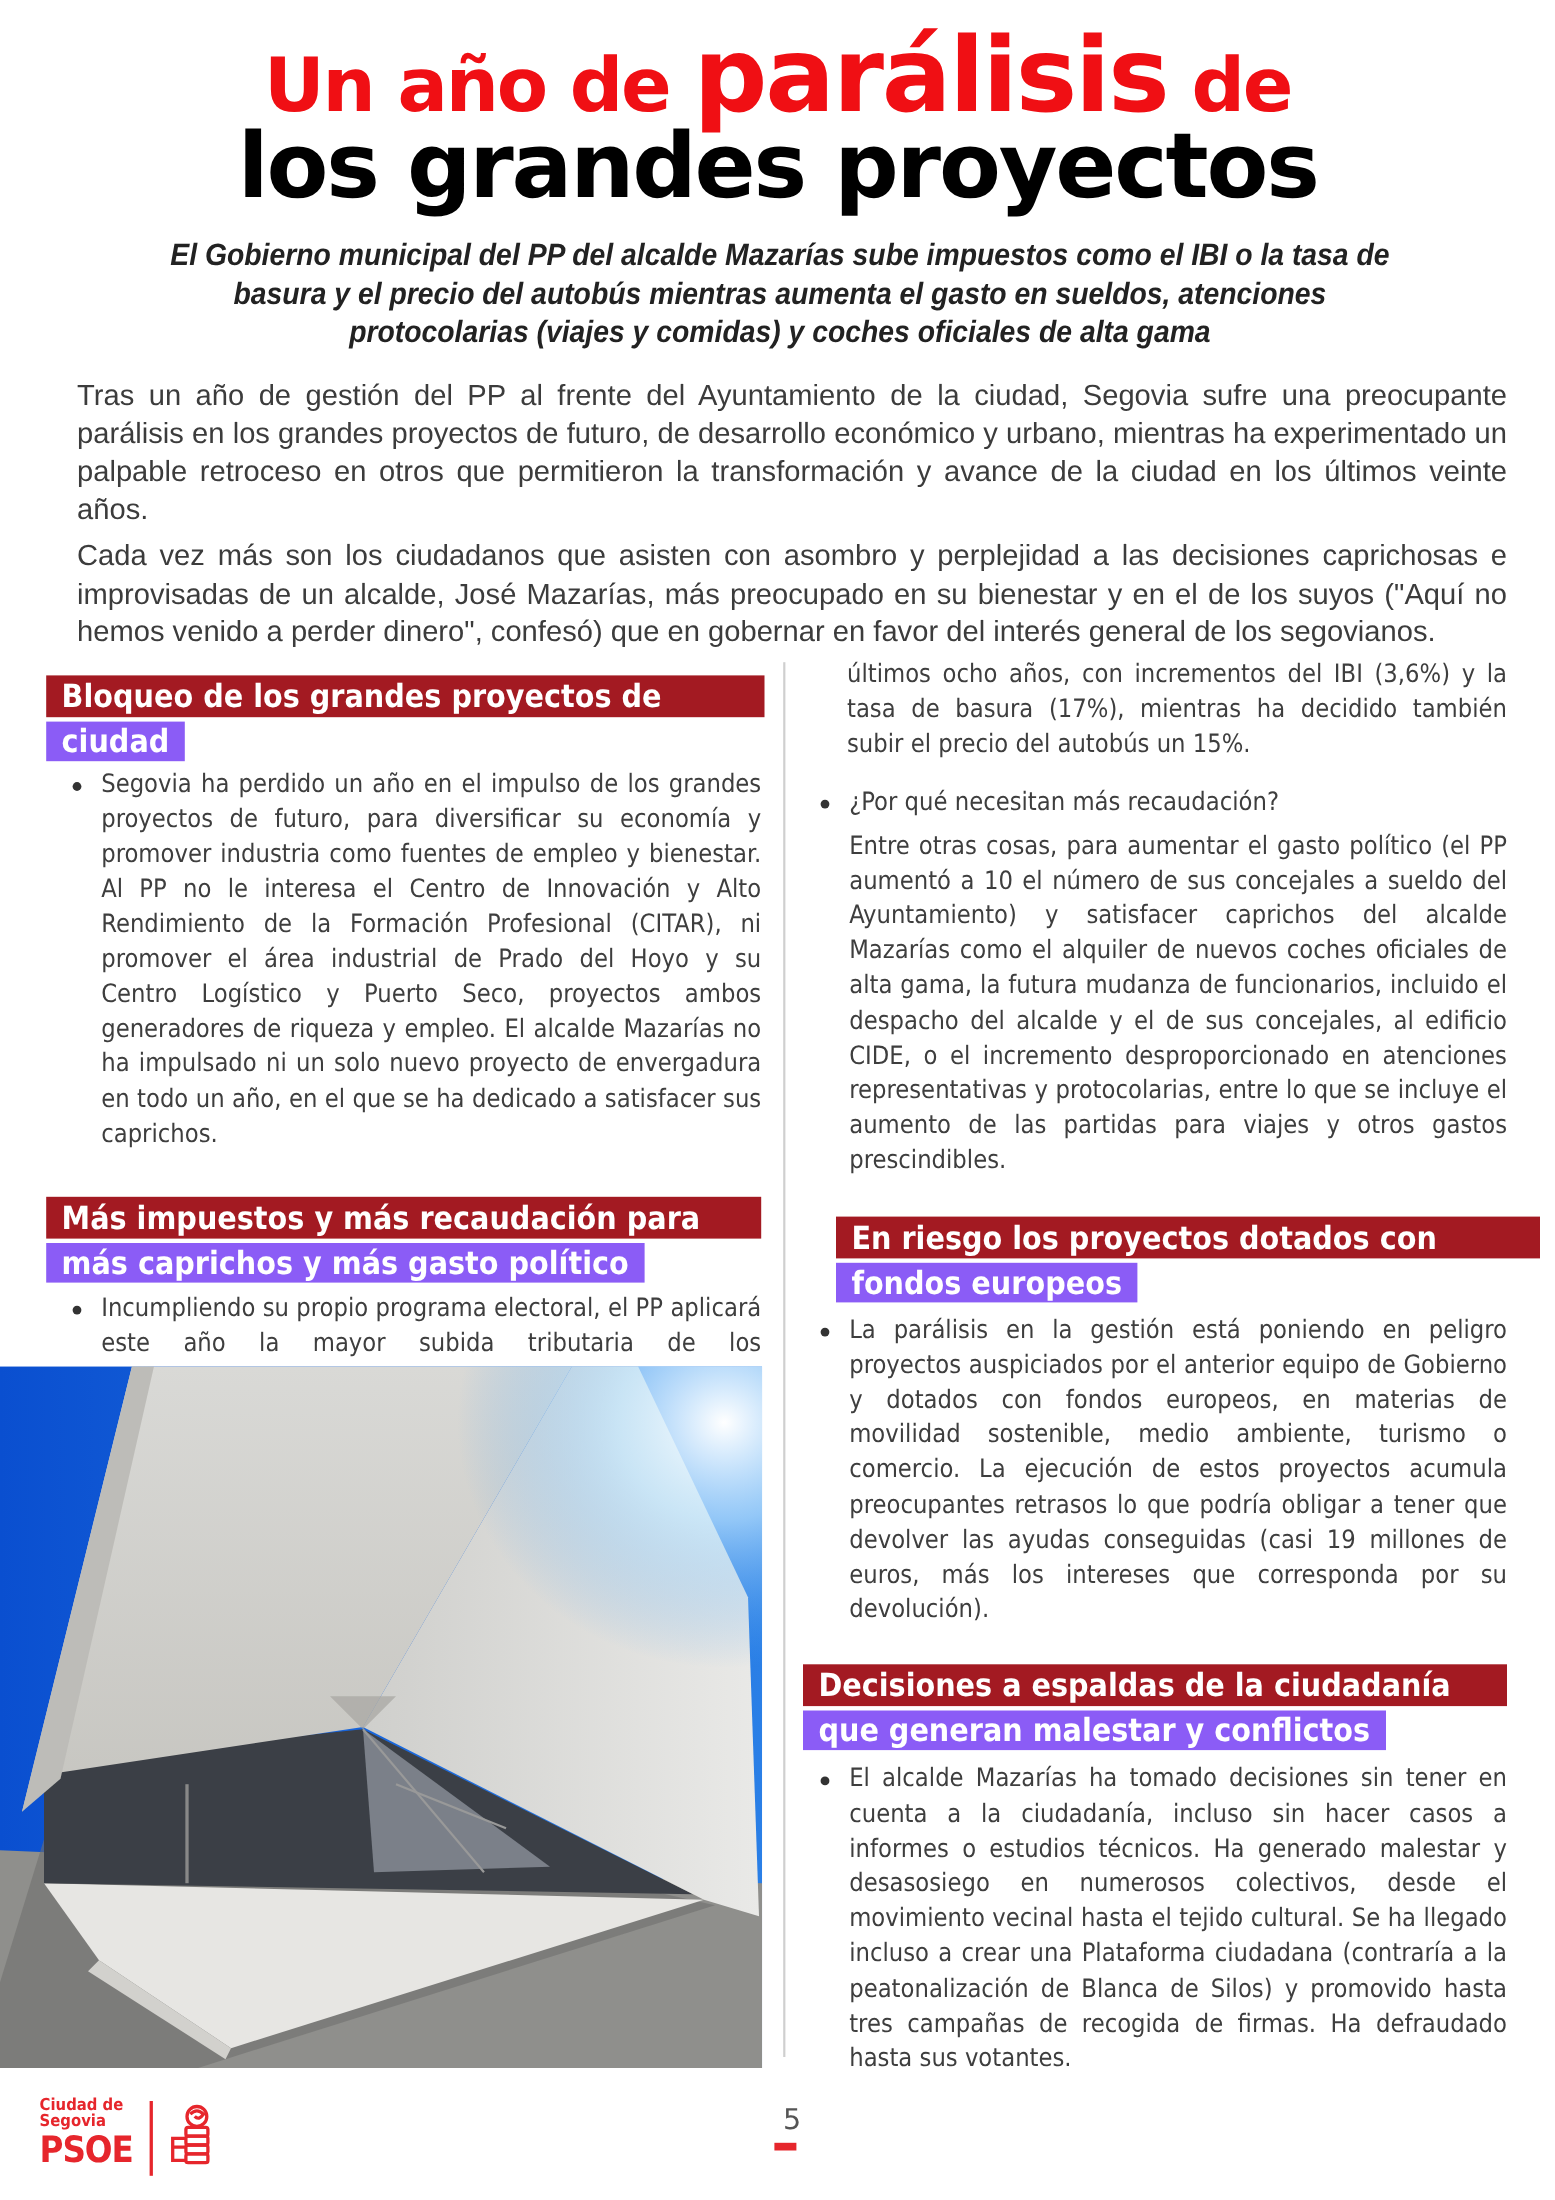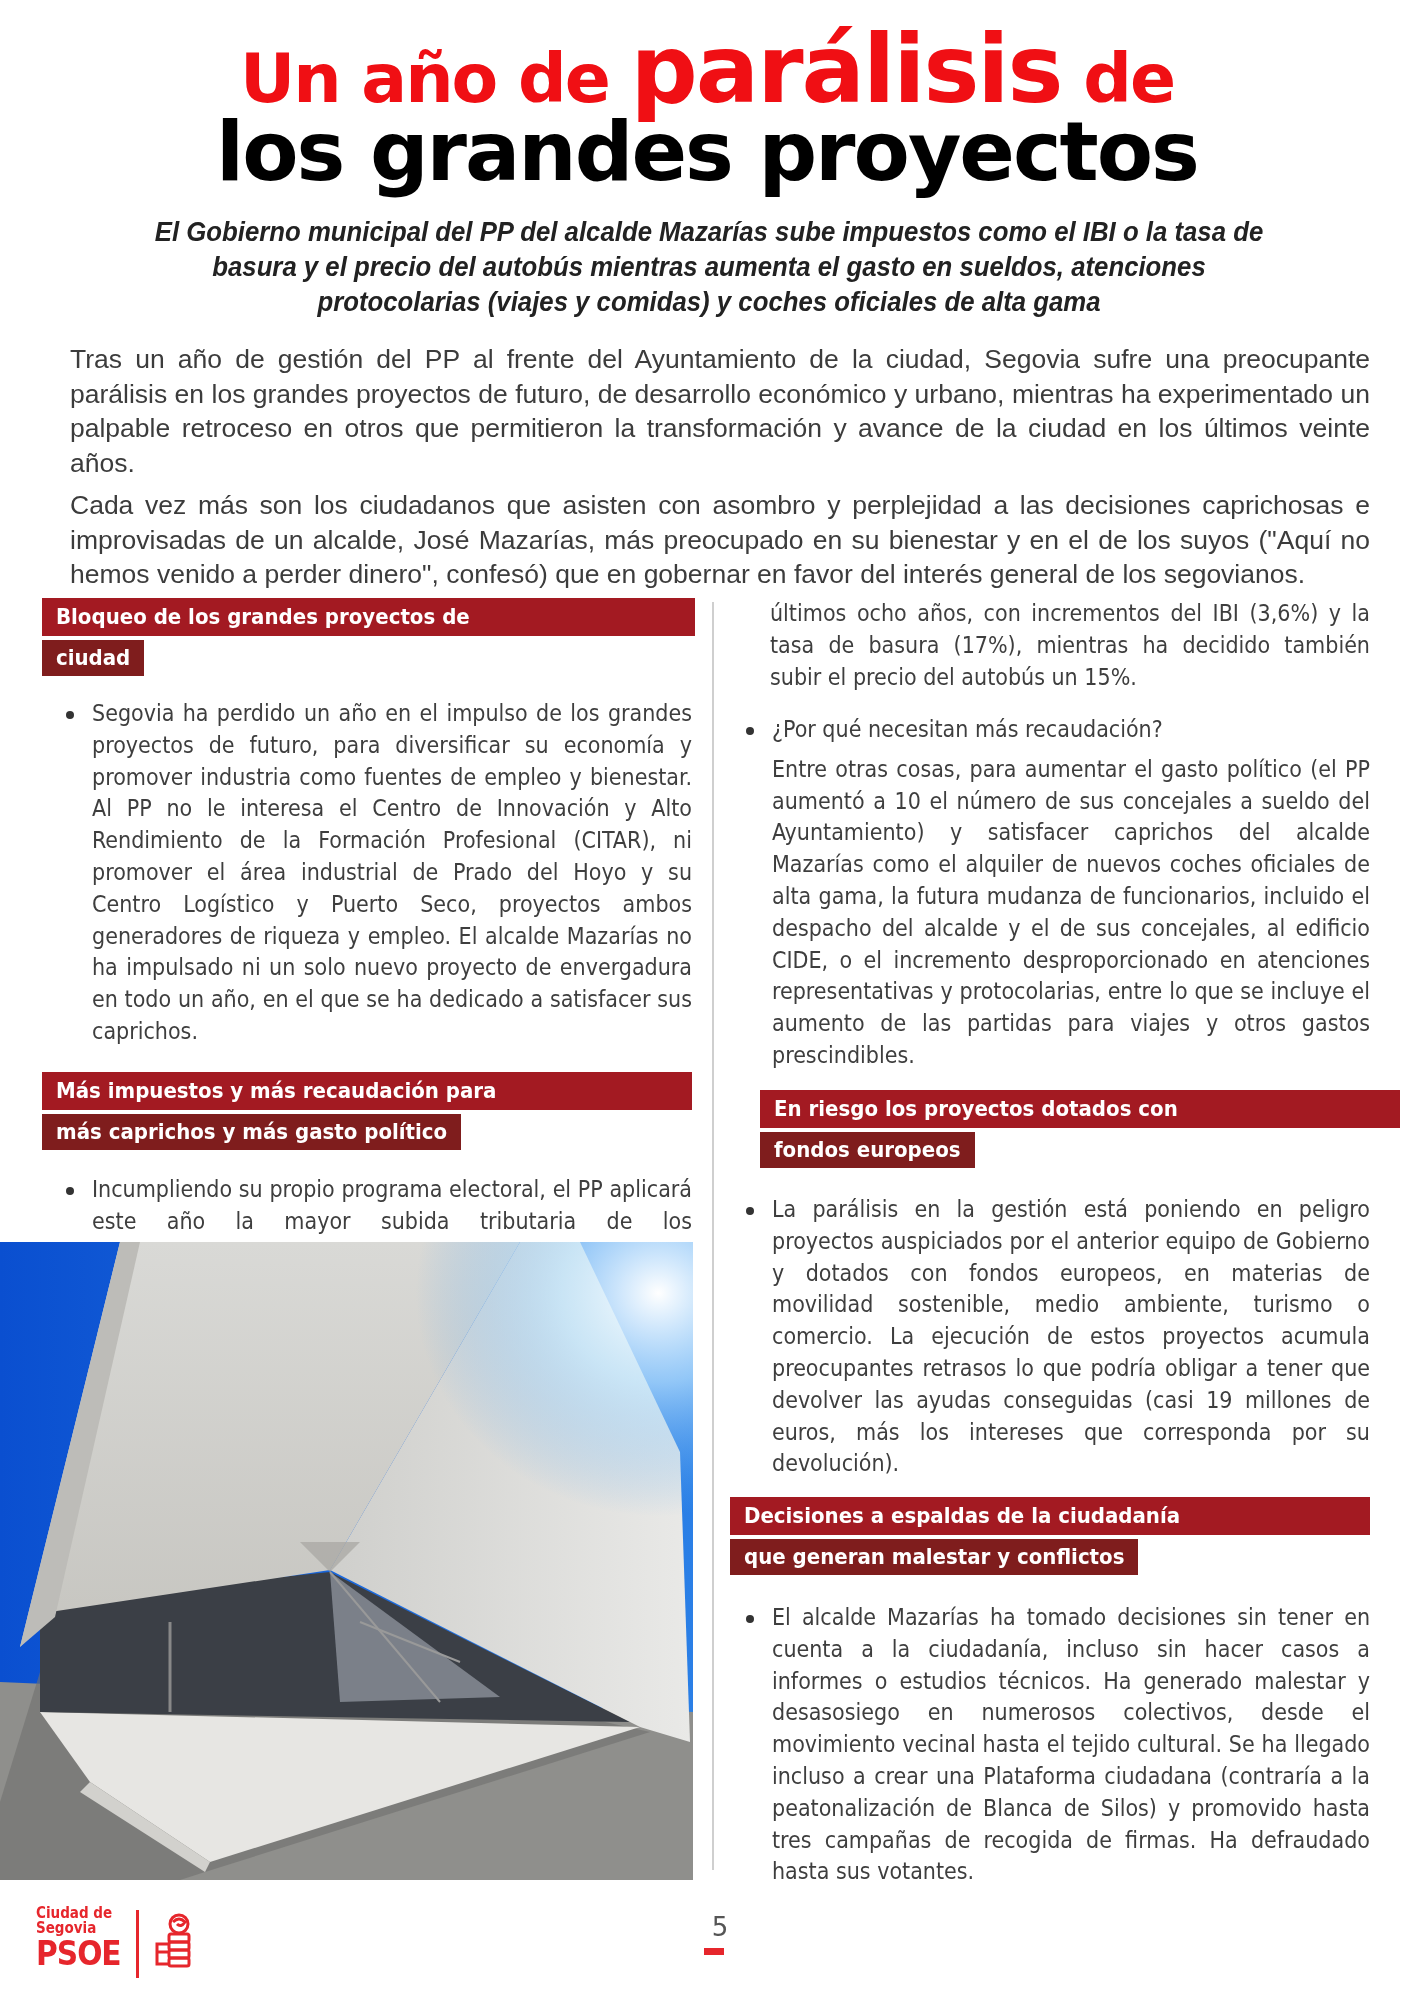--- a/index.html
+++ b/index.html
@@ -17,23 +17,23 @@
 
   .subtitle { left:78px; width:1262px; top:214px; text-align:center; font-style:italic; font-weight:bold;
               font-family:"Liberation Sans Narrow","Liberation Sans", sans-serif; font-size:28px; line-height:35px; color:#222; transform:scaleX(0.92); transform-origin:center top; }
 
   .intro { left:70px; width:1300px; top:342px; font-family:"Liberation Sans Narrow","Liberation Sans", sans-serif;
            font-size:26.5px; line-height:34.5px; color:#3c3c3c; text-align:justify; }
   .intro p { margin:0 0 8px 0; }
 
   
   .hd { position:absolute; font-family:"DejaVu Sans Condensed","DejaVu Sans", sans-serif; font-weight:bold; color:#fff;
-        font-size:22px; line-height:38px; white-space:nowrap; }
+        font-size:29px; line-height:38px; white-space:nowrap;margin-top:16px; }
   .hd .l1 { display:block; background:#a31a22; padding:0 0 0 14px; height:38px; }
-  .hd .l2 { display:inline-block; background:#7f1d1d; padding:0 14px 0 14px; height:36px; line-height:36px; margin-top:4px; }
+  .hd .l2 { display:inline-block; background:#8b5cf6; padding:0 14px 0 14px; height:36px; line-height:36px; margin-top:4px; }
 
   
   .body { position:absolute; font-family:"DejaVu Sans Condensed","DejaVu Sans", sans-serif; font-size:23px; line-height:31.8px;
           color:#3e3e3e; text-align:justify; hyphens:manual; }
   .bullet { position:relative; padding-left:26px; }
   .bullet .dot { position:absolute; left:0; top:13px; width:8px; height:8px; border-radius:50%; background:#333; }
   .body p { margin:0; }
 
   .divider { left:712px; top:602px; width:2px; height:1268px; background:#cfcfcf; }
 

